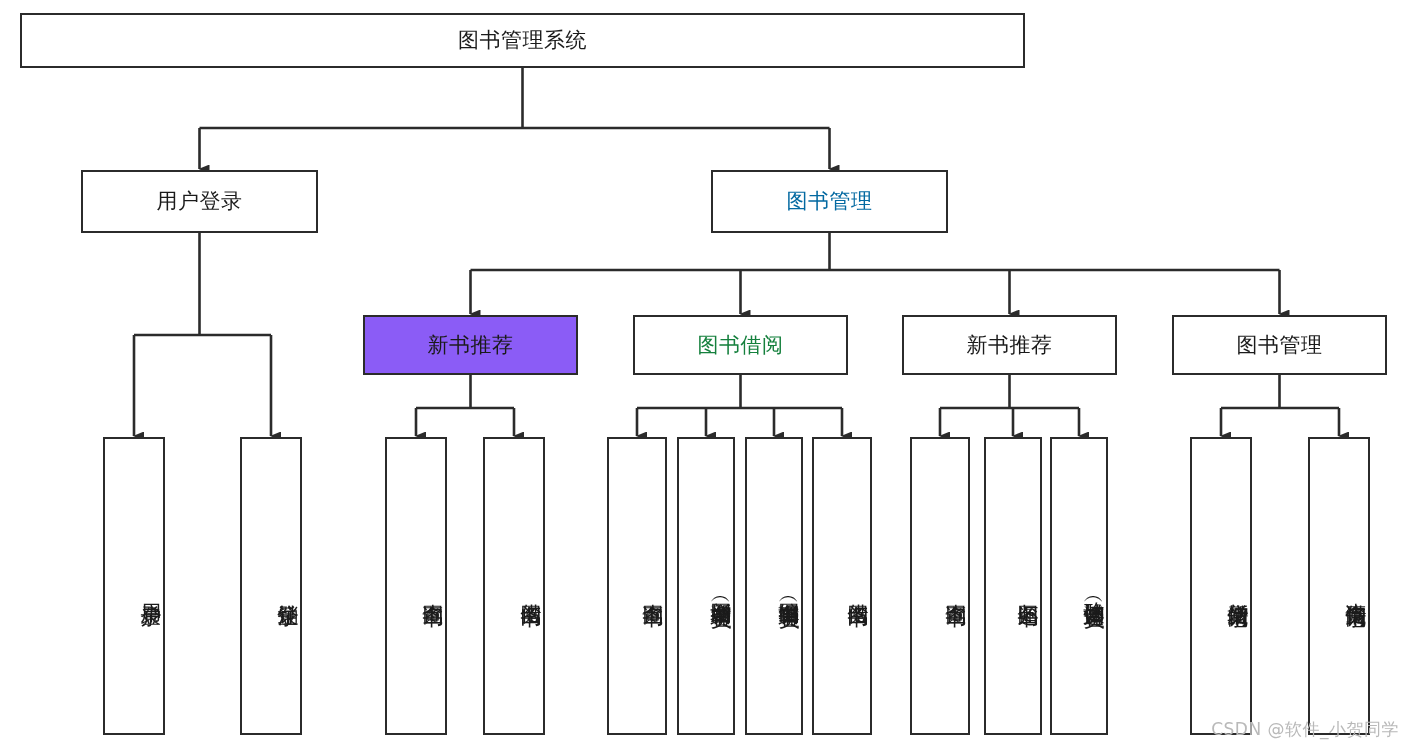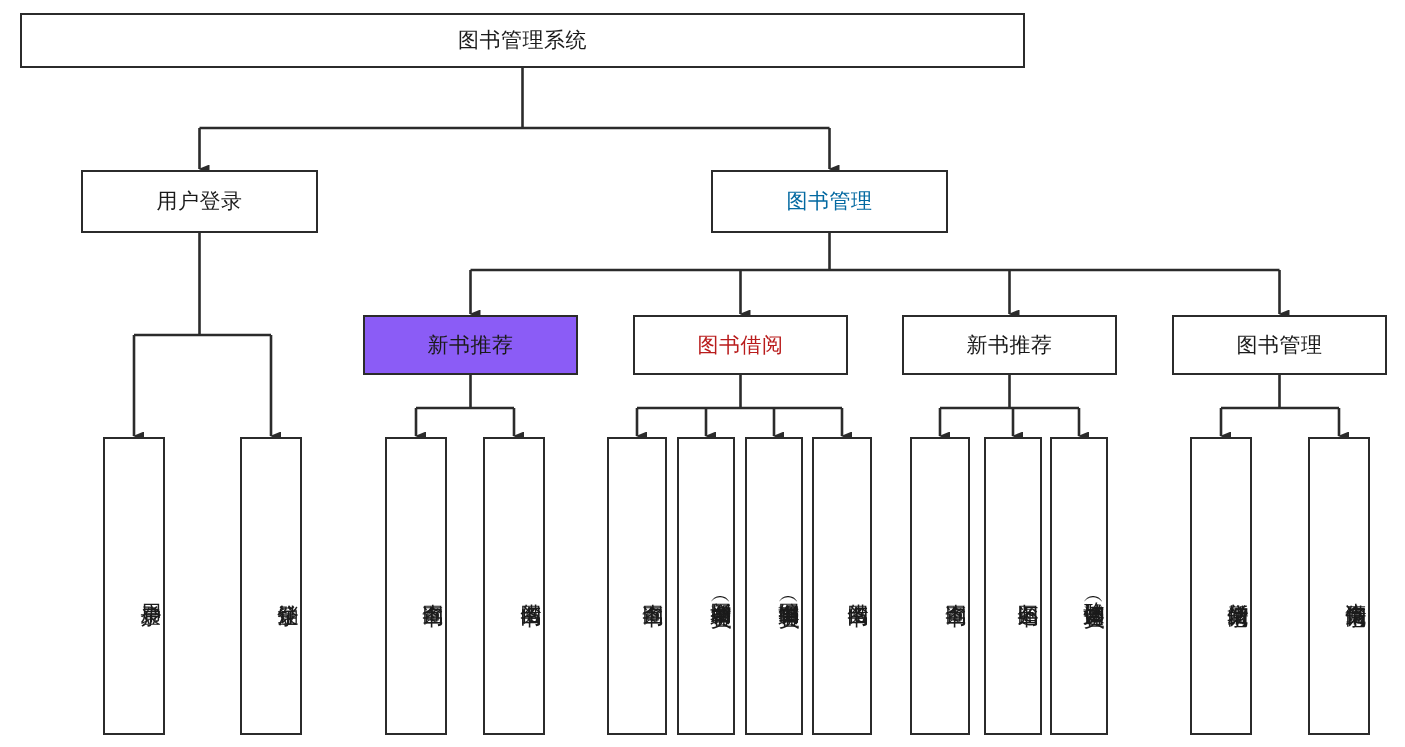--- a/index.html
+++ b/index.html
@@ -120,21 +120,21 @@
       </div>
       <div class="node node-h" style="left: 81px; top: 170px; width: 237px; height: 63px; border-color: rgb(43, 43, 43); background: rgb(255, 255, 255); color: rgb(27, 27, 27);">
         <span>用户登录</span>
       </div>
       <div class="node node-h" style="left: 711px; top: 170px; width: 237px; height: 63px; border-color: rgb(43, 43, 43); background: rgb(255, 255, 255); color: #0369a1;">
         <span>图书管理</span>
       </div>
       <div class="node node-h" style="left: 363px; top: 315px; width: 215px; height: 60px; border-color: rgb(43, 43, 43); background: #8b5cf6; color: rgb(27, 27, 27);">
         <span>新书推荐</span>
       </div>
-      <div class="node node-h" style="left: 633px; top: 315px; width: 215px; height: 60px; border-color: rgb(43, 43, 43); background: rgb(255, 255, 255); color: #b91c1c;">
+      <div class="node node-h" style="left: 633px; top: 315px; width: 215px; height: 60px; border-color: rgb(43, 43, 43); background: rgb(255, 255, 255); color: #15803d;">
         <span>图书借阅</span>
       </div>
       <div class="node node-h" style="left: 902px; top: 315px; width: 215px; height: 60px; border-color: rgb(43, 43, 43); background: rgb(255, 255, 255); color: rgb(27, 27, 27);">
         <span>新书推荐</span>
       </div>
       <div class="node node-h" style="left: 1172px; top: 315px; width: 215px; height: 60px; border-color: rgb(43, 43, 43); background: rgb(255, 255, 255); color: rgb(27, 27, 27);">
         <span>图书管理</span>
       </div>
       <div class="node node-v" style="left: 103px; top: 437px; width: 62px; height: 298px; border-color: rgb(43, 43, 43); background: rgb(255, 255, 255); color: rgb(27, 27, 27);">
         <span>用户登录</span>
@@ -170,13 +170,14 @@
         <span>确认归还（管理员）</span>
       </div>
       <div class="node node-v" style="left: 1190px; top: 437px; width: 62px; height: 298px; border-color: rgb(43, 43, 43); background: rgb(255, 255, 255); color: rgb(27, 27, 27);">
         <span>新增借阅记录</span>
       </div>
       <div class="node node-v" style="left: 1308px; top: 437px; width: 62px; height: 298px; border-color: rgb(43, 43, 43); background: rgb(255, 255, 255); color: rgb(27, 27, 27);">
         <span>查询借阅记录</span>
       </div>
     </div>
 
+  <div class="watermark">CSDN @软件_小贺同学</div>
 </div>
 
 </body></html>

